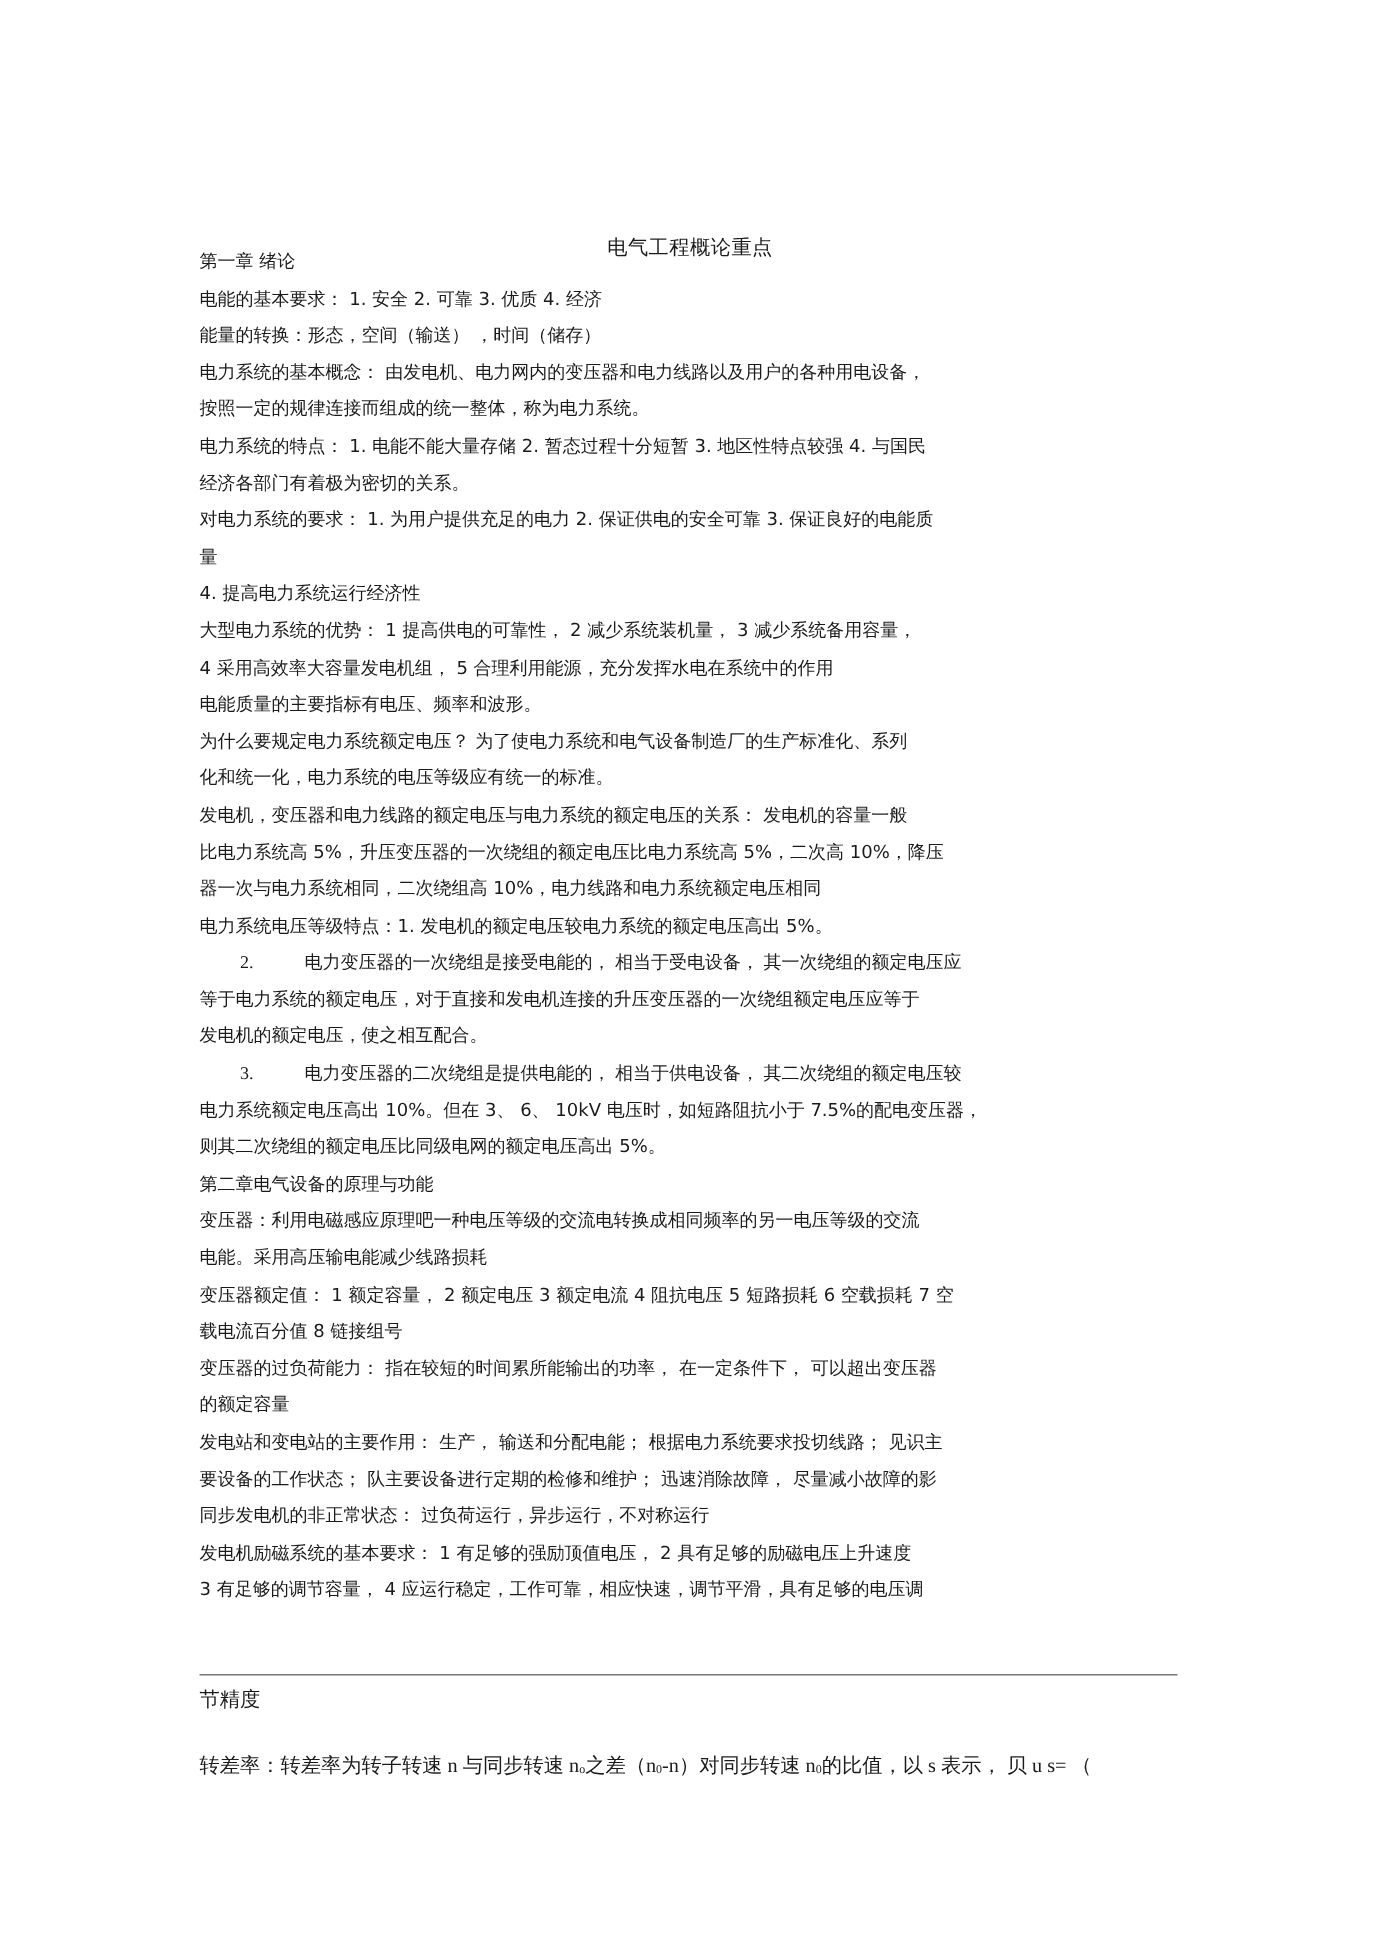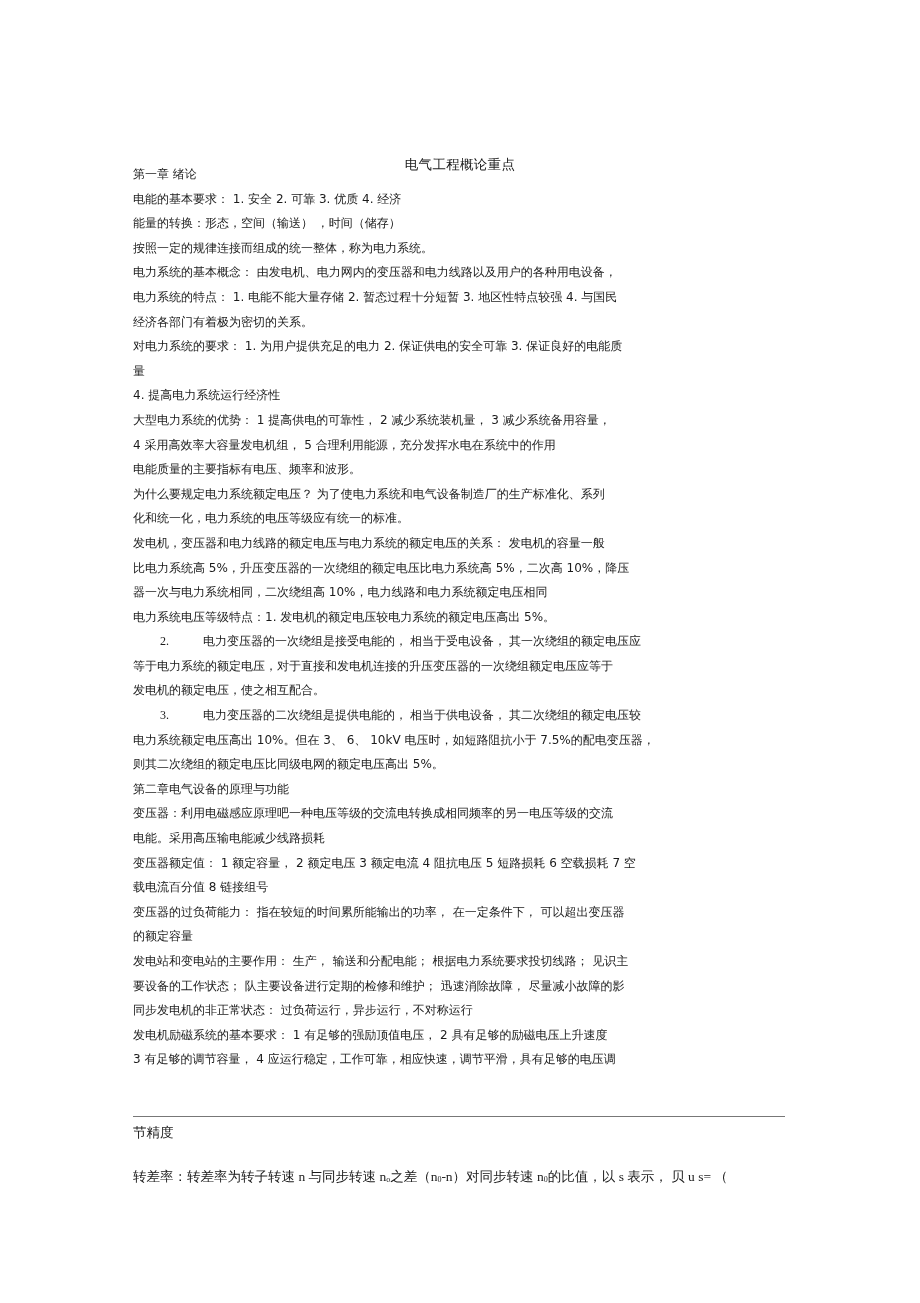--- a/index.html
+++ b/index.html
@@ -22,22 +22,22 @@
 </head>
 <body>
 
 <div class="page">
   <div class="title">电气工程概论重点</div>
 
   <div class="body" id="body-lines">
       <div class="line"><span>第一章  绪论</span></div>
       <div class="line"><span>电能的基本要求：  1. 安全  2. 可靠  3. 优质  4. 经济</span></div>
       <div class="line"><span>能量的转换：形态，空间（输送） ，时间（储存）</span></div>
+      <div class="line"><span>电力系统的基本概念：  由发电机、电力网内的变压器和电力线路以及用户的各种用电设备，</span></div>
       <div class="line"><span>按照一定的规律连接而组成的统一整体，称为电力系统。</span></div>
-      <div class="line"><span>电力系统的基本概念：  由发电机、电力网内的变压器和电力线路以及用户的各种用电设备，</span></div>
       <div class="line"><span>电力系统的特点：  1. 电能不能大量存储  2. 暂态过程十分短暂 3. 地区性特点较强  4. 与国民</span></div>
       <div class="line"><span>经济各部门有着极为密切的关系。</span></div>
       <div class="line"><span>对电力系统的要求：  1. 为用户提供充足的电力  2. 保证供电的安全可靠  3. 保证良好的电能质</span></div>
       <div class="line"><span>量</span></div>
       <div class="line"><span>4. 提高电力系统运行经济性</span></div>
       <div class="line"><span>大型电力系统的优势：  1 提高供电的可靠性，  2 减少系统装机量，  3 减少系统备用容量，</span></div>
       <div class="line"><span>4 采用高效率大容量发电机组，  5 合理利用能源，充分发挥水电在系统中的作用</span></div>
       <div class="line"><span>电能质量的主要指标有电压、频率和波形。</span></div>
       <div class="line"><span>为什么要规定电力系统额定电压？  为了使电力系统和电气设备制造厂的生产标准化、系列</span></div>
       <div class="line"><span>化和统一化，电力系统的电压等级应有统一的标准。</span></div>

